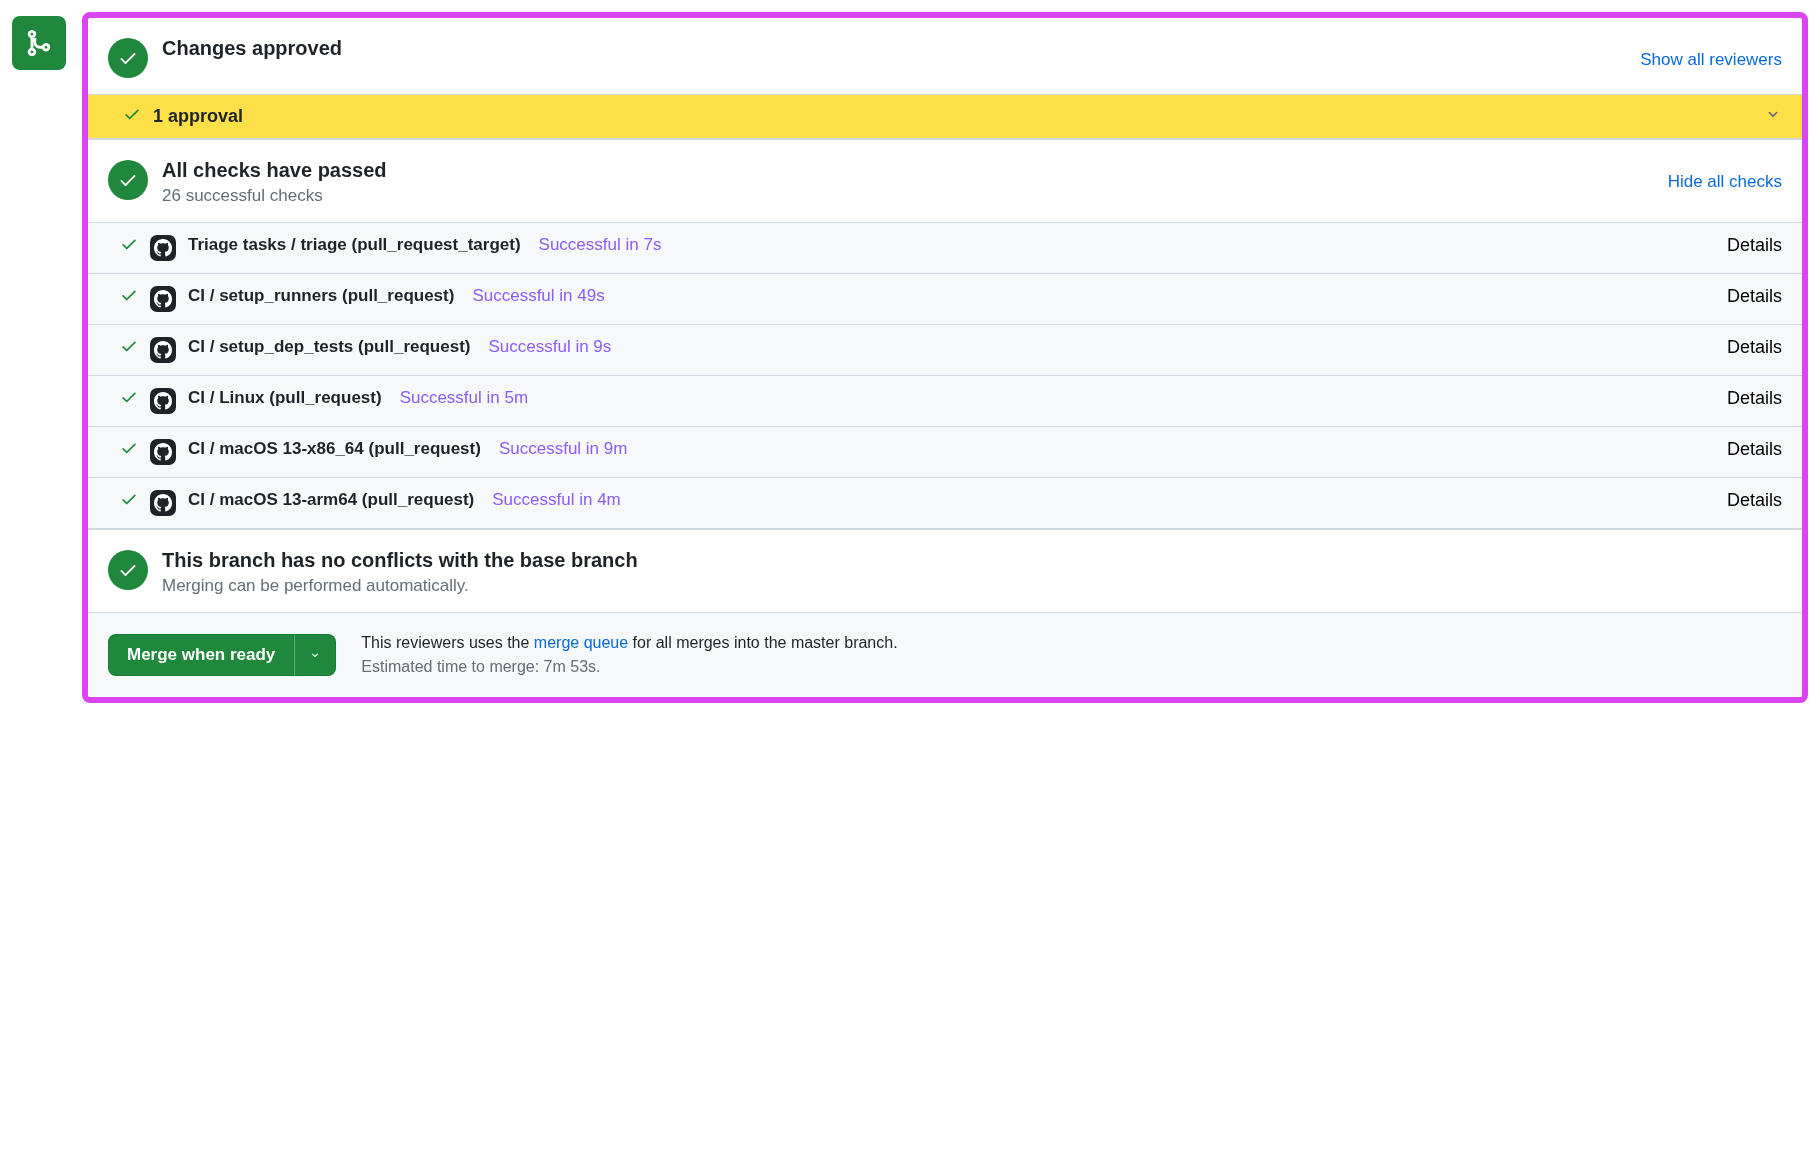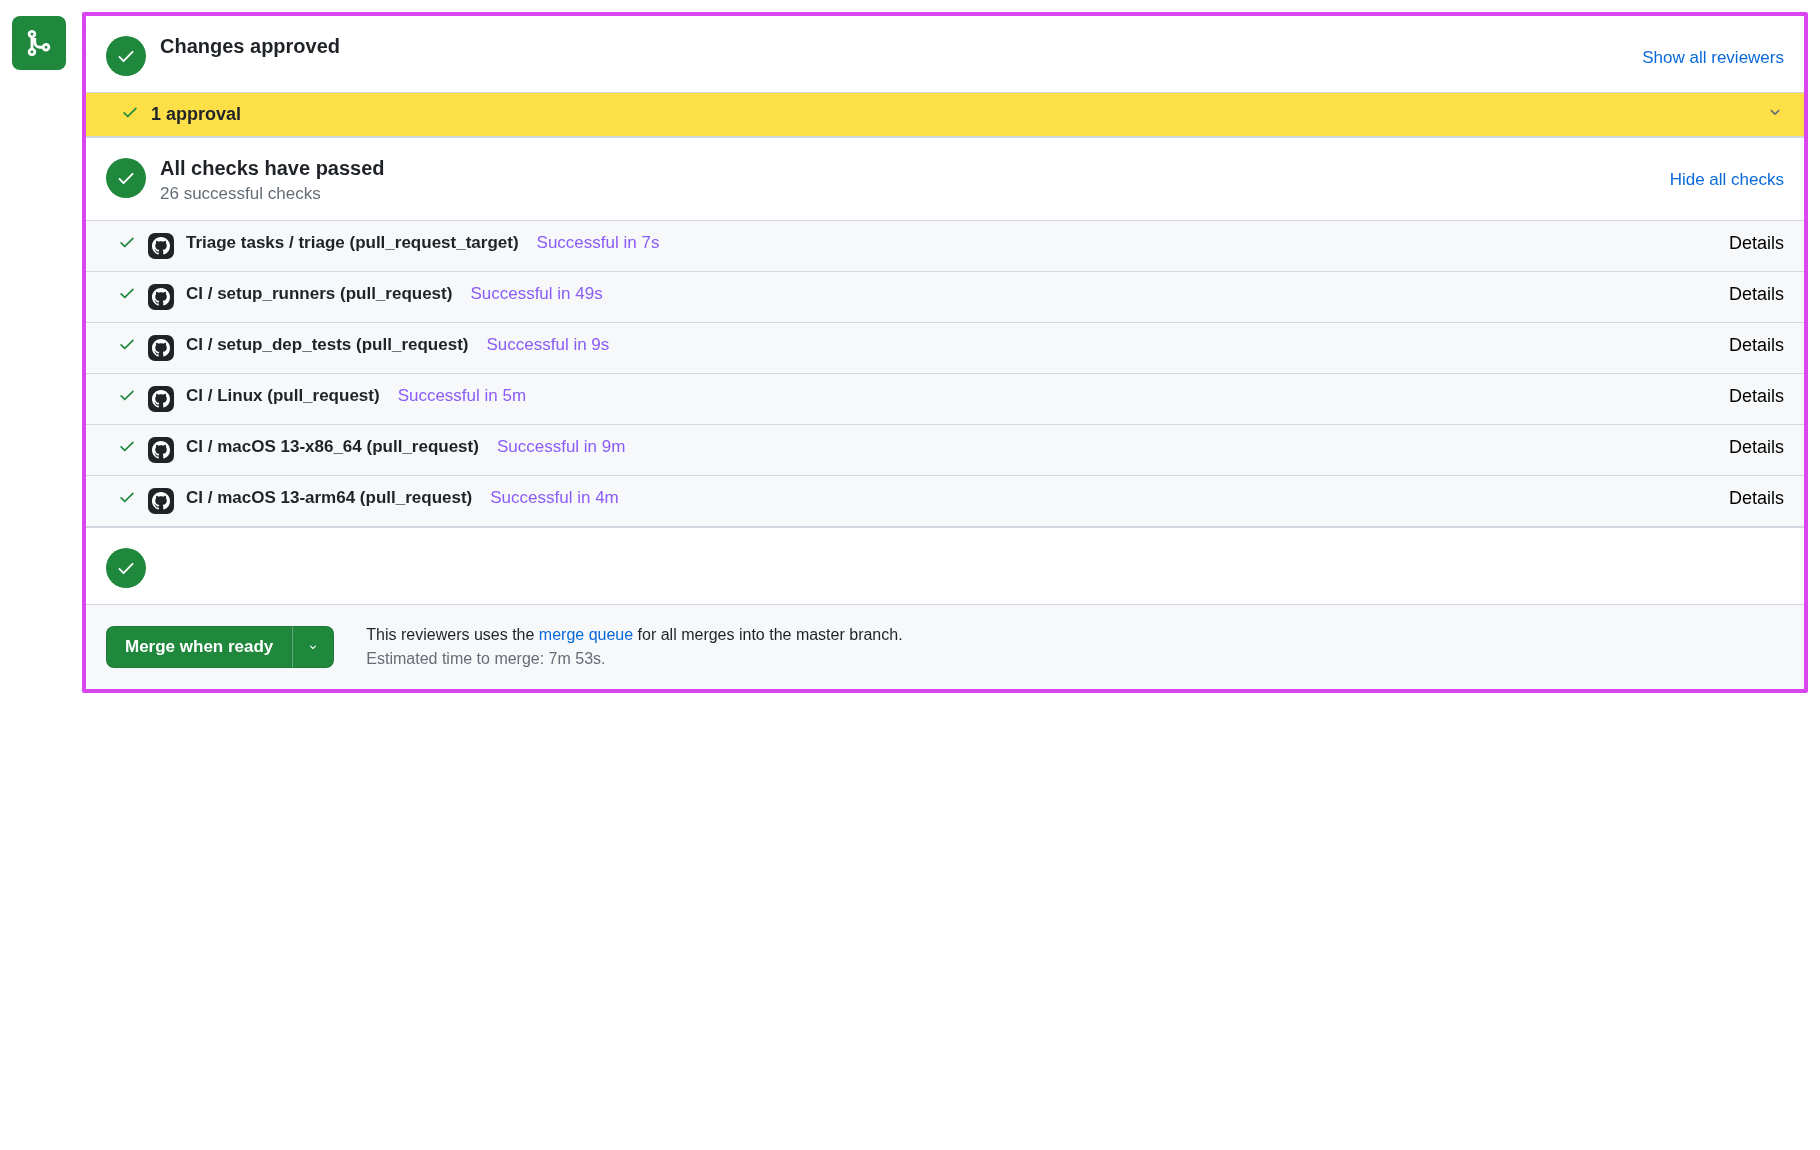--- a/index.html
+++ b/index.html
@@ -22,22 +22,22 @@
     border-radius: 8px;
     display: flex;
     align-items: center;
     justify-content: center;
     flex-shrink: 0;
     margin-top: 4px;
   }
   .badge-square svg { fill: #ffffff; }
   .panel {
     flex: 1;
-    border: 4px solid #d946ef;
-    border-radius: 2px;
+    border: 6px solid #d946ef;
+    border-radius: 8px;
     position: relative;
     background: #ffffff;
     overflow: hidden;
   }
   .panel::before {
     content: "";
     position: absolute;
     top: 16px;
     left: -11px;
     width: 18px;
@@ -140,21 +140,21 @@
     color: #000000;
     text-decoration: none;
     font-size: 18px;
   }
   .footer {
     border-top: 1px solid #d0d7de;
     background: #f6f8fa;
     padding: 18px 20px;
     display: flex;
     align-items: center;
-    gap: 32px;
+    gap: 25px;
   }
   .btn-group {
     display: flex;
   }
   .btn {
     background: #1f883d;
     color: #ffffff;
     font-size: 17px;
     font-weight: 600;
     padding: 10px 18px;
@@ -319,20 +319,24 @@
           <a href="#" class="check-details">Details</a>
         </div>
       </div>
 
     <div class="section">
       <div class="circle">
         <svg width="20" height="20" viewBox="0 0 16 16">
             <path d="M13.78 4.22a.75.75 0 0 1 0 1.06l-7.25 7.25a.75.75 0 0 1-1.06 0L2.22 9.28a.75.75 0 0 1 1.06-1.06L6 10.94l6.72-6.72a.75.75 0 0 1 1.06 0Z"></path>
           </svg>
       </div>
+      <div class="section-body">
+        <div class="section-title">This branch has no conflicts with the base branch</div>
+        <div class="section-sub">Merging can be performed automatically.</div>
+      </div>
     </div>
 
     <div class="footer">
       <div class="btn-group">
         <button class="btn btn-main">Merge when ready</button>
         <button class="btn btn-caret">
           <svg width="12" height="12" viewBox="0 0 16 16" fill="#ffffff">
               <path d="M4.22 6.22a.75.75 0 0 1 1.06 0L8 8.94l2.72-2.72a.75.75 0 1 1 1.06 1.06l-3.25 3.25a.75.75 0 0 1-1.06 0L4.22 7.28a.75.75 0 0 1 0-1.06Z"></path>
             </svg>
         </button>

